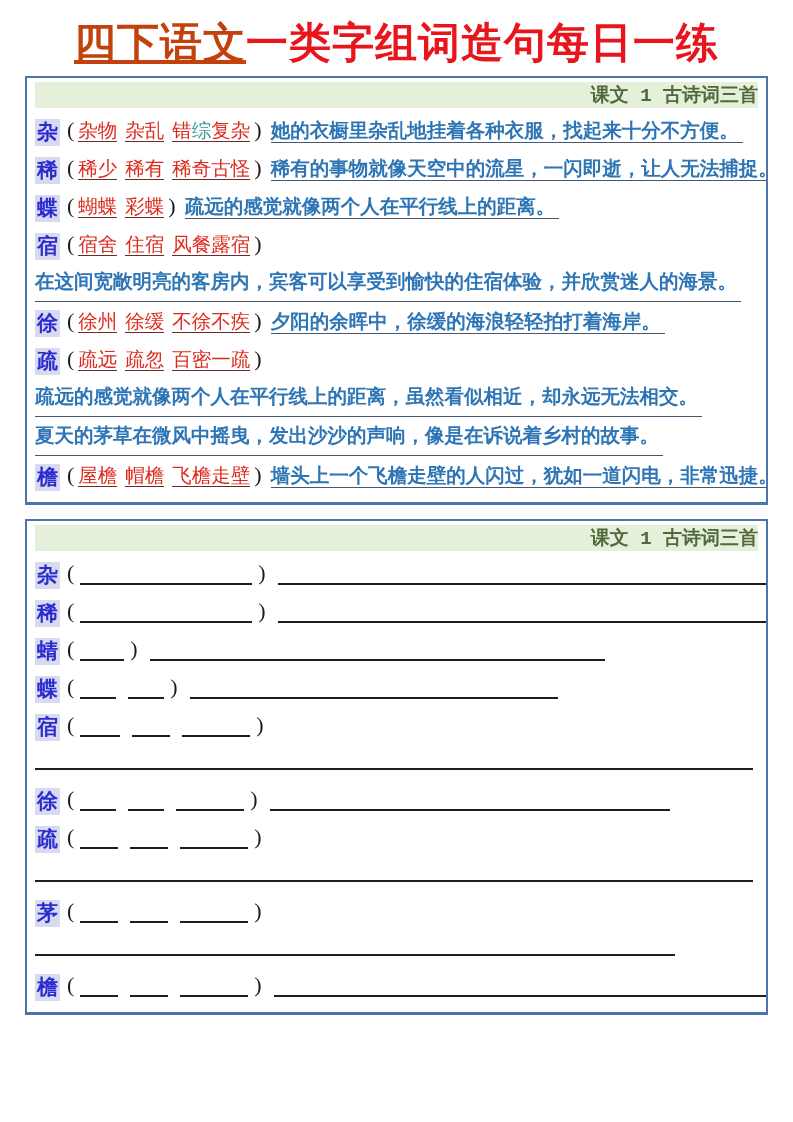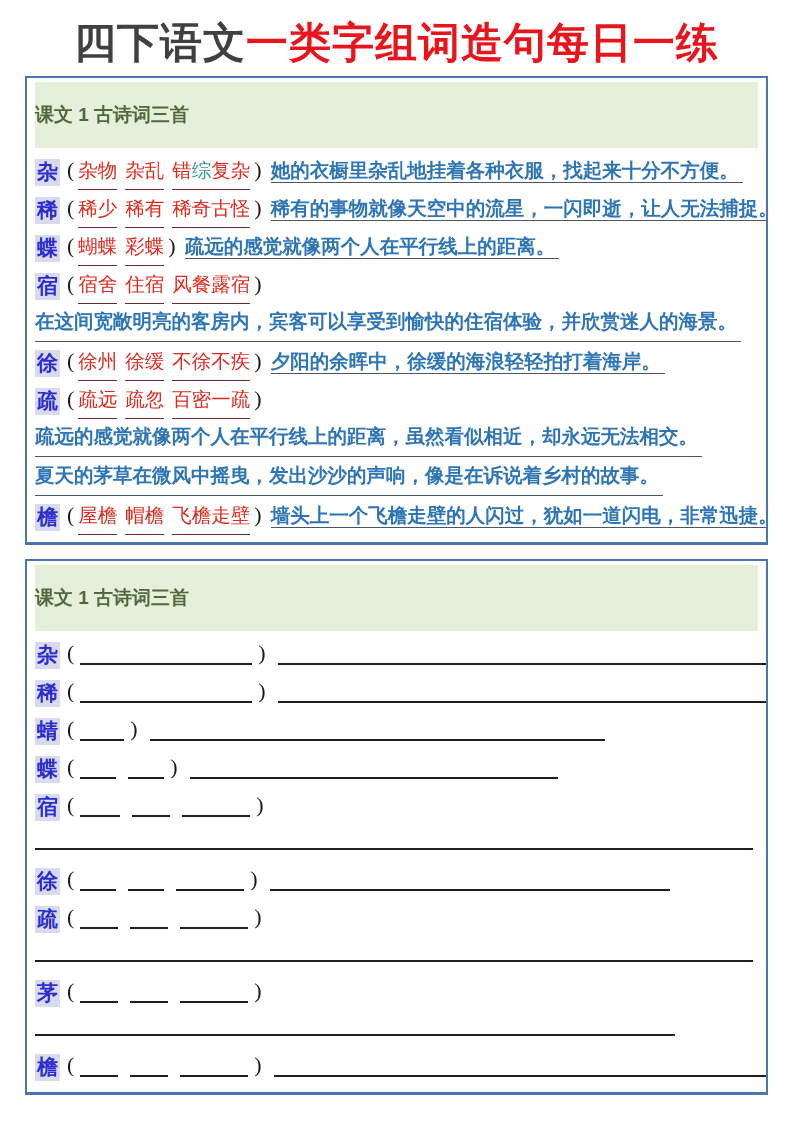--- a/index.html
+++ b/index.html
@@ -5,43 +5,43 @@
   html,body{margin:0;padding:0;background:#ffffff;}
   body{
     width:793px;height:1122px;position:relative;overflow:hidden;
     font-family:"Liberation Serif", serif;color:#111;
   }
   .title{
     text-align:center;margin:20px 0 10px;font-size:42px;font-weight:bold;
     font-family:"DejaVu Sans", sans-serif;letter-spacing:1px;line-height:1.1;
     white-space:nowrap;
   }
-  .title .t-black{color:#404040;}
+  .title .t-black{color:#c2410c;text-decoration:underline;}
   .title .t-red{color:var(--title-red,#e8151c);margin-top:19px;}
   .wbox{
     margin:0 25px 14px;border:2px solid var(--box-border,#4e74b0);
     border-bottom-width:3px;padding:4px 8px 8px;overflow:hidden;
     background:#fff;
   }
   .box-header{
     background:var(--header-bg,#e4f0da);color:var(--header-fg,#50683c);
-    text-align:left;font-weight:bold;font-size:19px;padding:20px 0;
-    margin-bottom:3px;font-family:Liberation Sans, sans-serif;
+    text-align:right;font-weight:bold;font-size:19px;padding:0 0;
+    margin-bottom:3px;font-family:Liberation Mono, monospace;
   }
   
   .vrow{font-size:19.5px;line-height:37px;white-space:nowrap;}
   .char-label{
     display:inline-block;background:var(--char-bg,#d8daf0);color:var(--char-fg,#2b2bd0);
     font-weight:bold;font-size:21px;line-height:27px;padding:0 2px;margin-right:7px;
     vertical-align:middle;
   }
   .paren{font-size:22px;color:#1a1a1a;}
   .word{
     color:var(--word-red,#dc2a1e);
-    border-bottom:1.5px solid #6b2b2b;margin:0 4px;padding-bottom:8px;
+    border-bottom:1.5px solid #6b2b2b;margin:0 4px;padding-bottom:0;
   }
   .sentence{
     color:var(--sentence-blue,#2e75b6);
     border-bottom:1.5px solid #4a5670;margin-left:9px;padding:0 4px 1px 0;font-weight:bold;
   }
   .sentence.block{margin-left:0;display:inline-block;max-width:100%;}
   
   .qrow{font-size:22px;line-height:38px;white-space:nowrap;}
   .blank{
     display:inline-block;height:24px;border-bottom:2px solid #1f1f1f;

